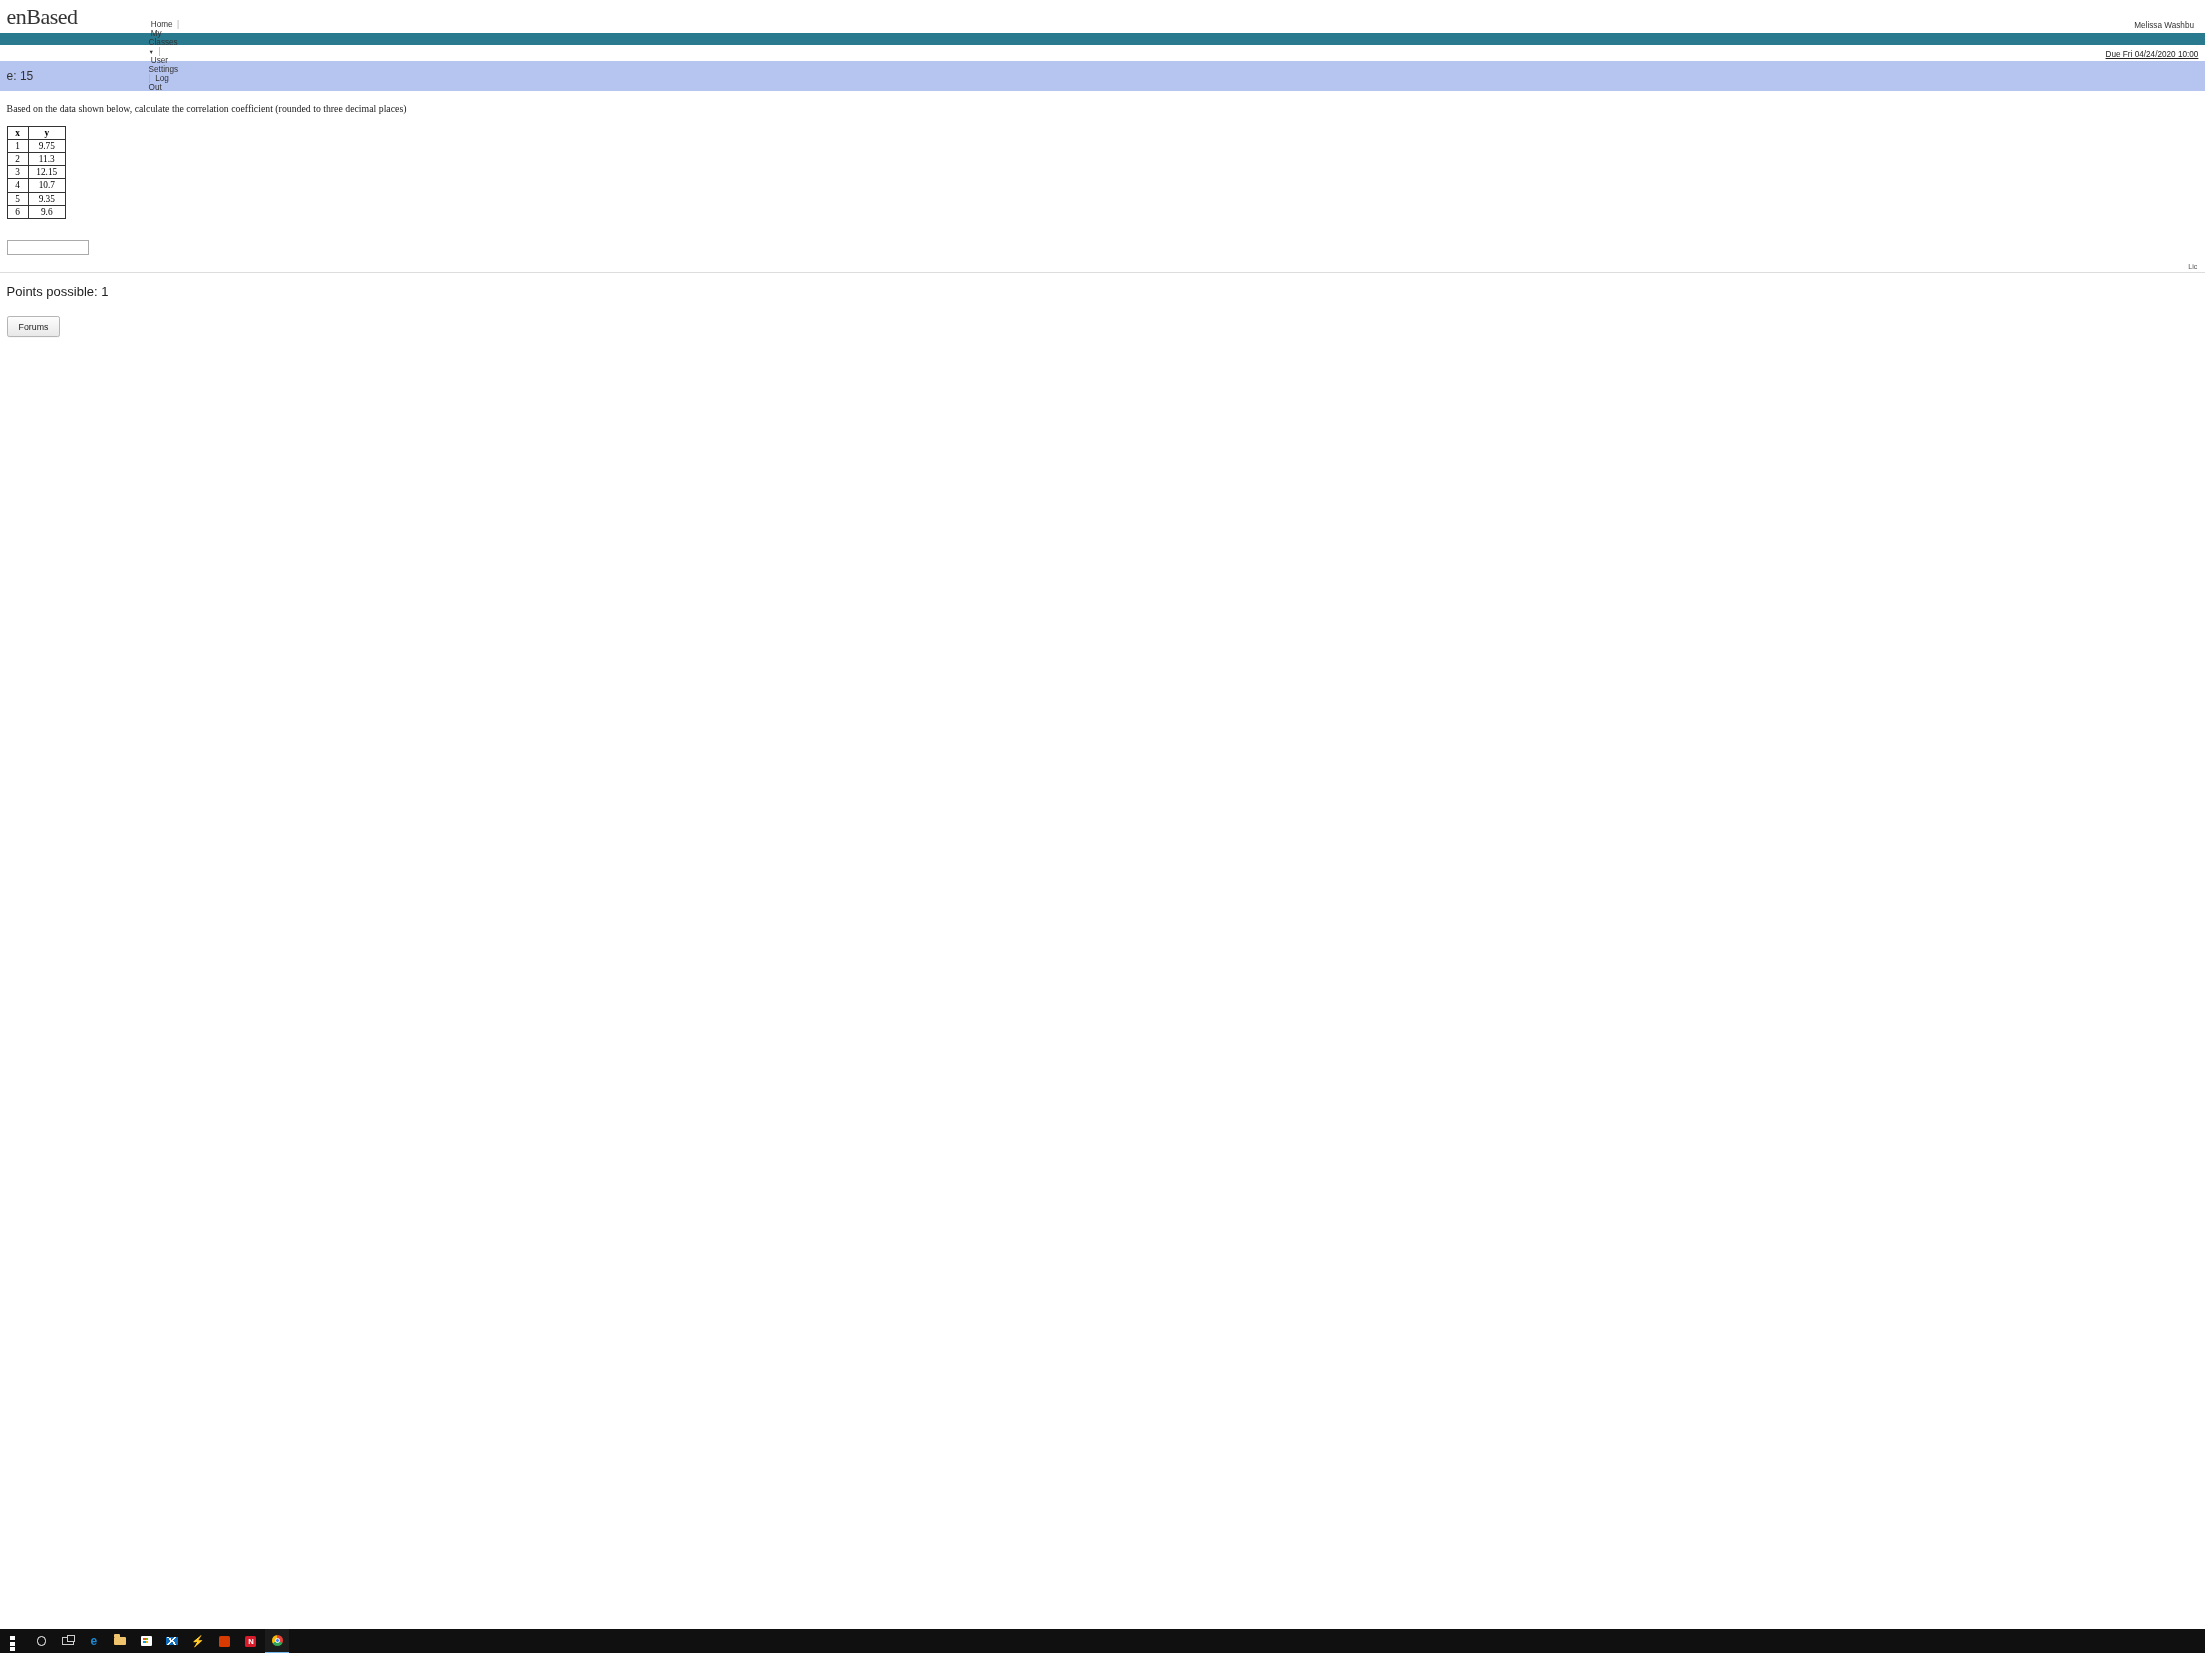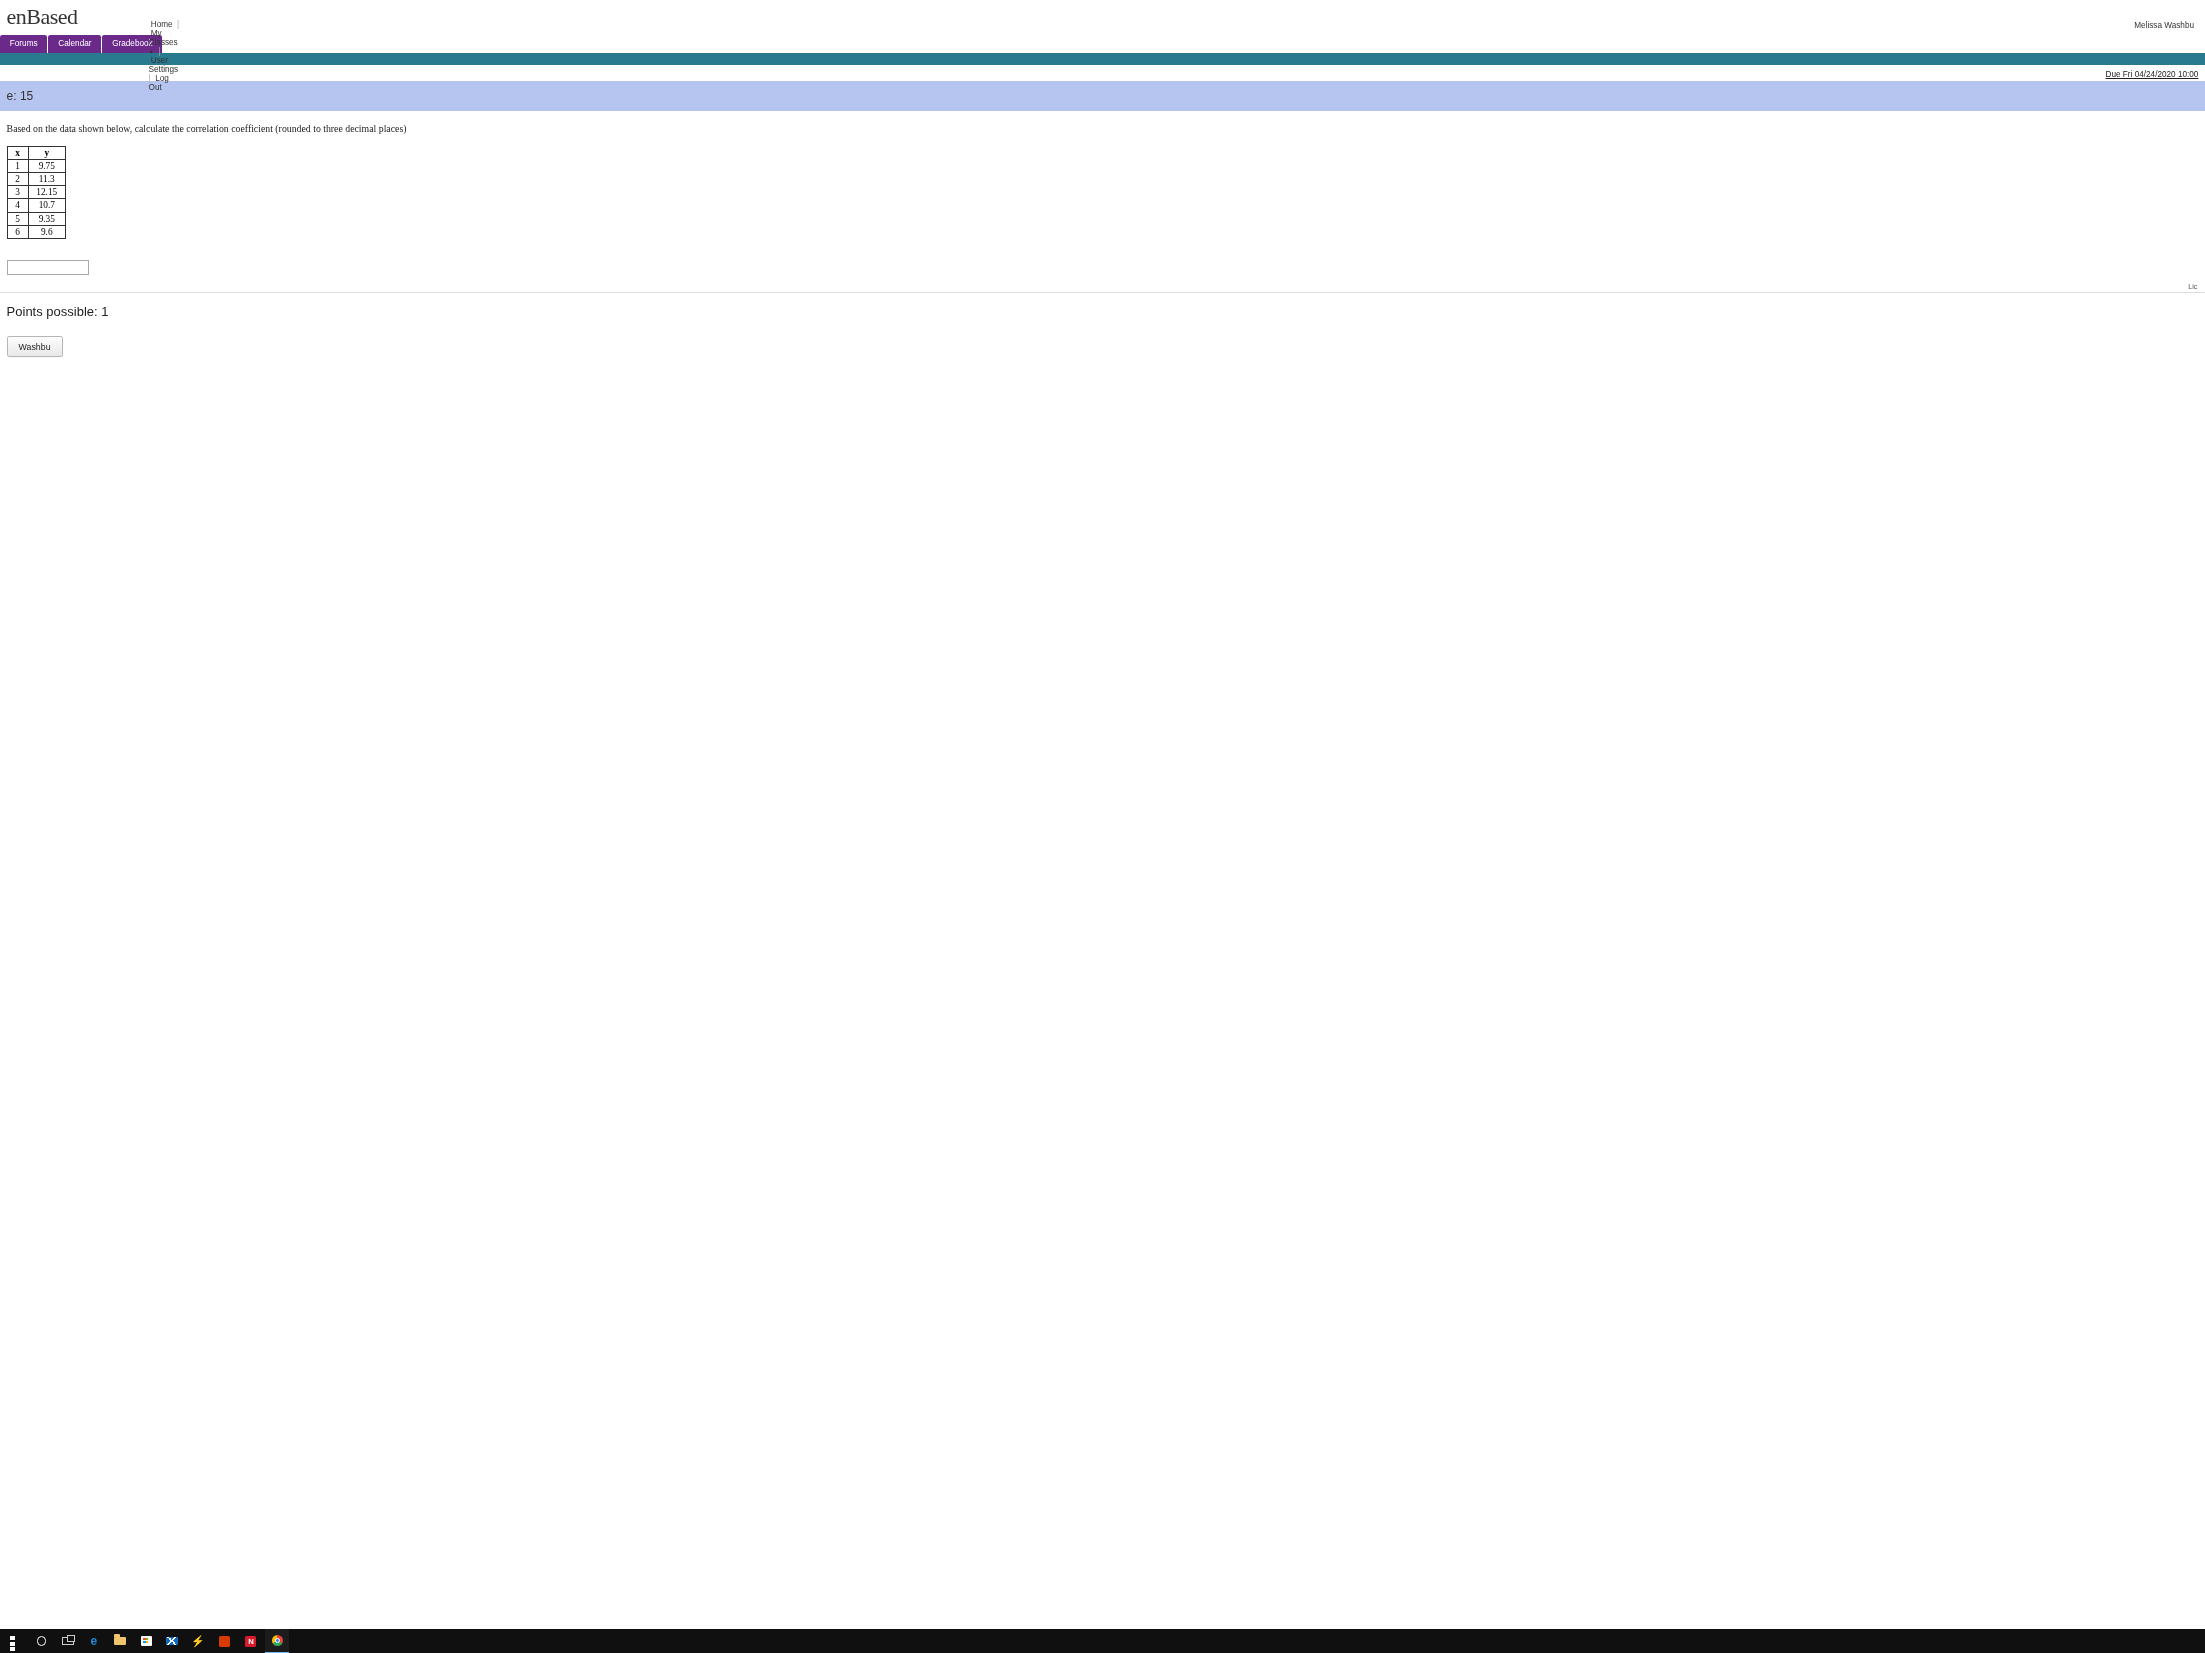--- a/index.html
+++ b/index.html
@@ -191,25 +191,20 @@
         <a><span>My Classes</span> <span class="dropdown-caret">▼</span></a>
         <span class="sep">|</span>
         <a>User Settings</a>
         <span class="sep">|</span>
         <a>Log Out</a>
       </span>
     </div>
     <div class="username">Melissa Washbu</div>
   </div>
 
-  <div class="tab-bar">
-    <div class="tab">Forums</div>
-    <div class="tab">Calendar</div>
-    <div class="tab">Gradebook</div>
-  </div>
 
   <div class="teal-band"></div>
 
   <div class="due-row">Due Fri 04/24/2020 10:00</div>
 
   <div class="score-band">e: 15</div>
 
   <div class="question-area">
     <div class="question-text">Based on the data shown below, calculate the correlation coefficient (rounded to three decimal places)</div>
 
@@ -253,21 +248,21 @@
 
   <div class="license-bar">
       <span>Lic</span>
     </div>
 
   <div class="points-info">
     <div>Points possible: 1</div>
   </div>
 
   <div class="submit-row">
-    <button class="submit-btn">Washbu</button>
+    <button class="submit-btn">Forums</button>
   </div>
 
 </div>
 
 <div class="taskbar">
   <div class="tb-icon">
       <div class="start-icon">
         <span></span>
         <span></span>
         <span></span>

